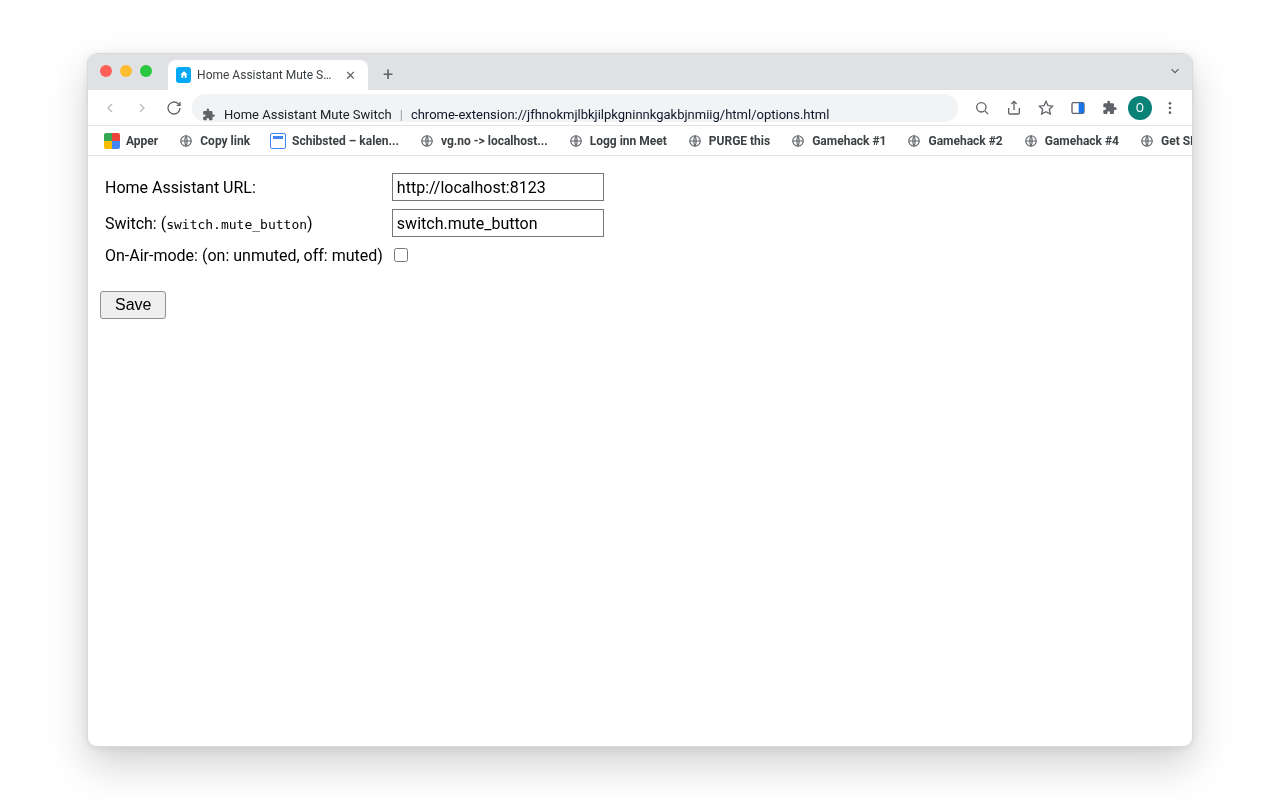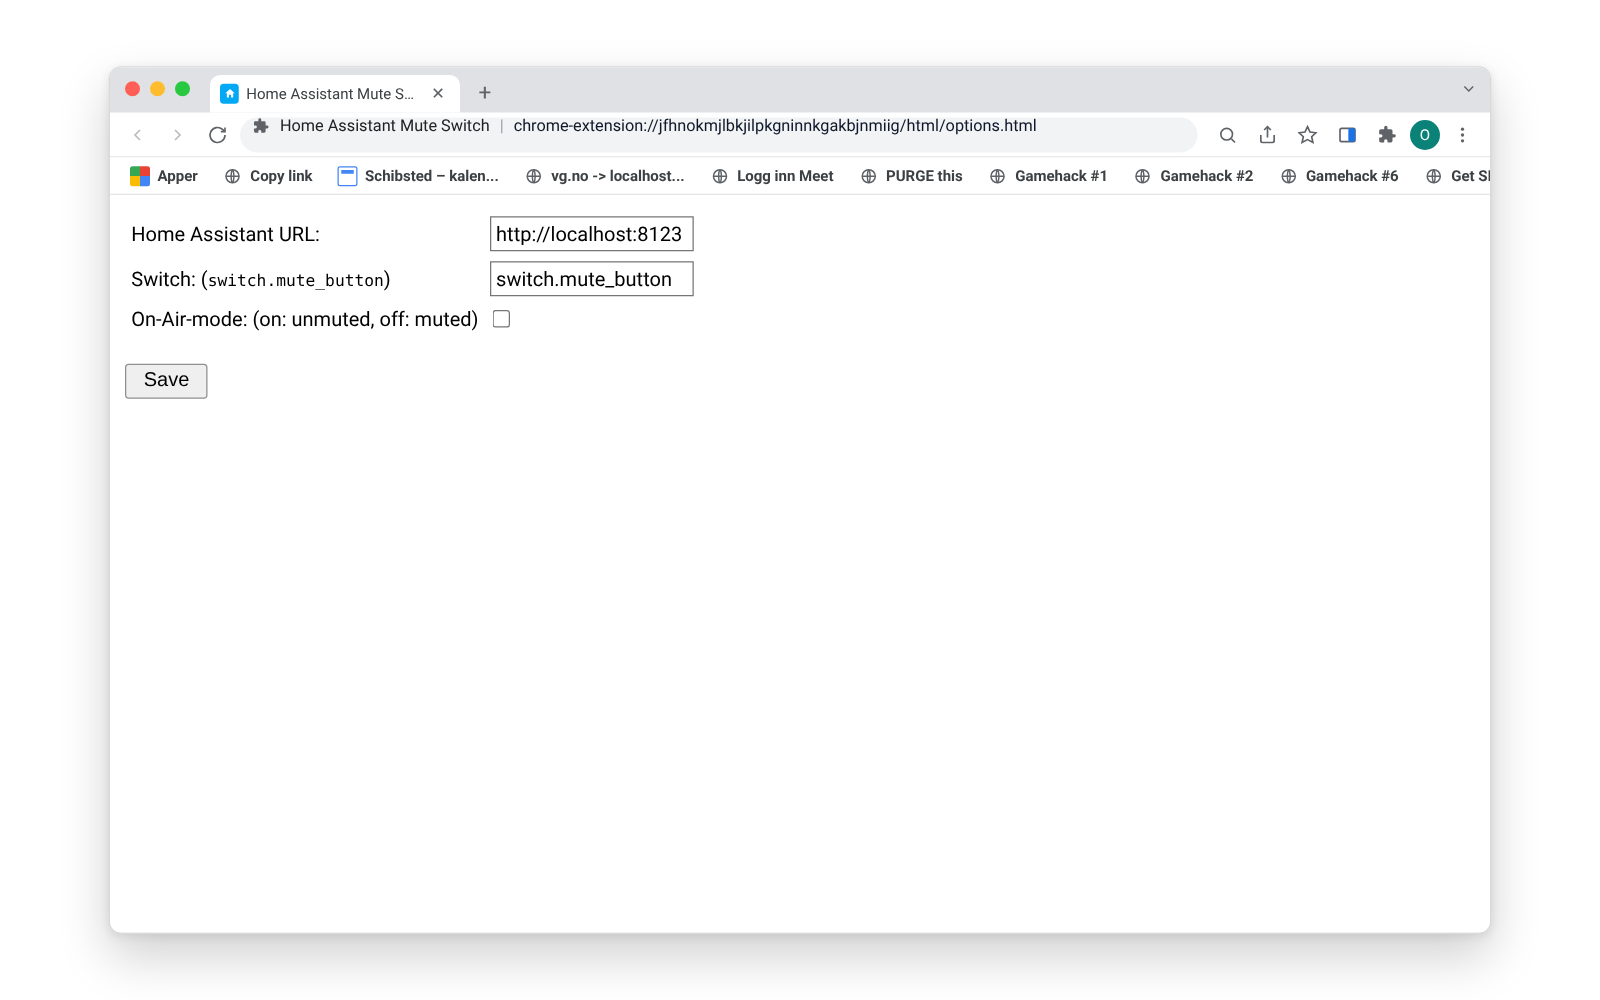--- a/index.html
+++ b/index.html
@@ -105,21 +105,21 @@
       color: #5f6368; border-radius: 50%; cursor: pointer;
     }
     .nav-btn.disabled { color: #b9bbbe; cursor: default; }
     .nav-btn svg { width: 16px; height: 16px; }
     .omnibox {
       flex: 1;
       height: 28px;
       background: #f1f3f4;
       border-radius: 14px;
       display: flex;
-      align-items: flex-start;
+      align-items: flex-end;
       padding: 0 10px;
       gap: 8px;
       font-size: 13px;
       color: #5f6368;
       overflow: hidden;
     }
     .omnibox .ext-icon { width: 14px; height: 14px; color: #5f6368; }
     .omnibox .title-part { color: #202124; }
     .omnibox .sep { color: #9aa0a6; }
     .omnibox .url-part { color: #0f172a; white-space: nowrap; overflow: hidden; text-overflow: ellipsis; }
@@ -172,21 +172,21 @@
     .page {
       flex:1; background:#fff; padding: 10px 12px;
       font-family: -apple-system, BlinkMacSystemFont, "Segoe UI", Roboto, Helvetica, Arial, sans-serif;
       font-size: 16px; color:#000;
     }
     .page table { border-collapse: separate; border-spacing: 4px 6px; }
     .page td.label { white-space: nowrap; vertical-align: middle; padding-right:4px;}
     .page td .mono { font-family: ui-monospace, Menlo, Consolas, monospace; font-size: 13px; }
     .page a.link { color: #551a8b; text-decoration: underline; }
     .page input[type="text"] {
-      width: 163px; height: 28px;
+      width: 212px; height: 28px;
       font-size: 16px;
       padding: 2px 4px;
       border: 1px solid #767676;
       background:#fff;
       font-family: inherit;
     }
     .page input[type="checkbox"]{
       width:14px; height:14px; margin-left:2px;
     }
     .page button.save {
@@ -365,21 +365,21 @@
           </span>
           <span>Gamehack #2</span>
         </div>
         <div class="bookmark">
           <span class="bm-icon globe">
             <svg viewBox="0 0 24 24" fill="none" stroke="currentColor" stroke-width="2">
               <circle cx="12" cy="12" r="9"></circle>
               <path d="M3 12h18M12 3c2.5 3 2.5 15 0 18M12 3c-2.5 3-2.5 15 0 18"></path>
             </svg>
           </span>
-          <span>Gamehack #6</span>
+          <span>Gamehack #4</span>
         </div>
         <div class="bookmark">
           <span class="bm-icon globe">
             <svg viewBox="0 0 24 24" fill="none" stroke="currentColor" stroke-width="2">
               <circle cx="12" cy="12" r="9"></circle>
               <path d="M3 12h18M12 3c2.5 3 2.5 15 0 18M12 3c-2.5 3-2.5 15 0 18"></path>
             </svg>
           </span>
           <span>Get SIG</span>
         </div>

